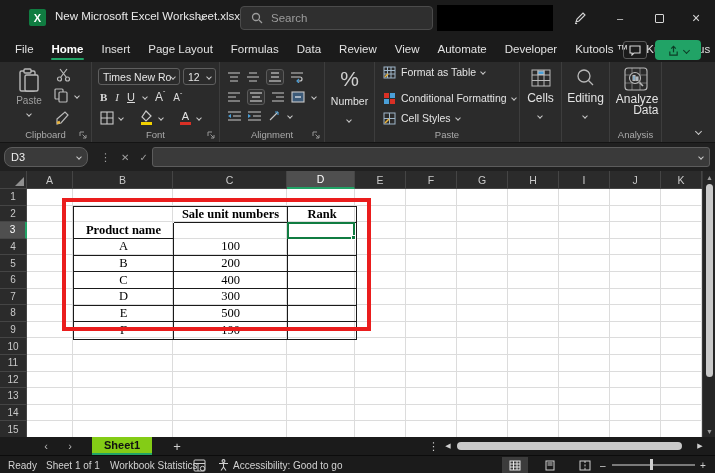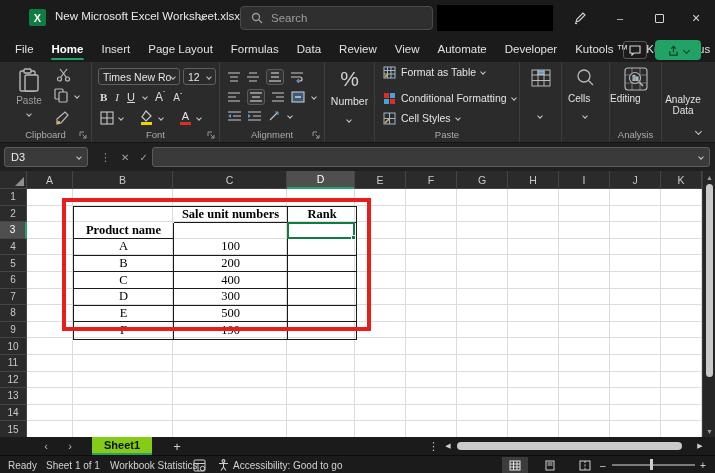--- a/index.html
+++ b/index.html
@@ -34,26 +34,26 @@
   
   .ribbon { position:absolute; left:0; top:62px; width:715px; height:81px; background:#2b2b2b; display:flex; border-bottom:1px solid #141414; }
   .rgroup { position:relative; height:100%; border-right:1px solid #3d3d3d; flex:none; }
   .glabel { position:absolute; bottom:2px; left:0; right:0; text-align:center; color:#ababab; font-size:9.5px; }
   .dlg { position:absolute; bottom:3px; right:4px; opacity:.8; }
   .minibox { display:inline-flex; align-items:center; justify-content:center; border:1px solid #5a5a5a; border-radius:3px; background:#333; }
   .fakebox { background:#2b2b2b; border:1px solid #5f5f5f; border-radius:3px; color:#e6e6e6; display:flex; align-items:center; }
   .icon { display:inline-flex; align-items:center; justify-content:center; }
   .chev { display:inline-block; width:5px; height:5px; border-right:1.3px solid #c9c9c9; border-bottom:1.3px solid #c9c9c9; transform:rotate(45deg); }
   .chev.small { width:4px; height:4px; }
-  .stacklbl { font-size:10px; color:#e3e3e3; text-align:center; line-height:11px;margin-left:48px; }
+  .stacklbl { font-size:12px; color:#e3e3e3; text-align:right; line-height:11px; }
   .styrow { display:flex; align-items:center; gap:5px; height:20px; padding-left:8px; color:#e3e3e3; font-size:10.5px; white-space:nowrap; }
 
   
   .formulabar { position:absolute; left:0; top:143px; width:715px; height:28px; background:#202020; display:flex; align-items:center; }
-  .namebox { position:absolute; left:4px; top:4px; width:84px; height:20px; background:#3a3a3a; border:1px solid #5c5c5c; border-radius:3px; display:flex; align-items:center; padding:0 6px; color:#f0f0f0; }
+  .namebox { position:absolute; left:4px; top:4px; width:84px; height:20px; background:#3a3a3a; border:1px solid #5c5c5c; border-radius:8px; display:flex; align-items:center; padding:0 6px; color:#f0f0f0; }
   .namebox .chev { margin-left:auto; }
   .fbicons { position:absolute; left:100px; top:4px; height:20px; display:flex; align-items:center; gap:10px; color:#9f9f9f; }
   .fx { font-family:"Liberation Serif", serif; font-style:italic; font-weight:bold; color:#cfcfcf; font-size:13px; }
   .finput { position:absolute; left:152px; top:4px; right:5px; height:20px; background:#3a3a3a; border:1px solid #5c5c5c; border-radius:3px; display:flex; align-items:center; justify-content:flex-end; padding-right:6px; }
 
   
   .sheetarea { position:absolute; left:0; top:171px; width:715px; height:266px; background:#fff; }
   .colheaders { position:absolute; left:0; top:0; height:18px; width:702px; background:#2b2b2b; display:flex; }
   .cornercell { width:27px; height:18px; border-right:1px solid #454545; border-bottom:1px solid #454545; position:relative; background:#2b2b2b; }
   .corner-tri { position:absolute; right:2px; bottom:2px; width:0; height:0; border-bottom:9px solid #8f8f8f; border-left:9px solid transparent; }

